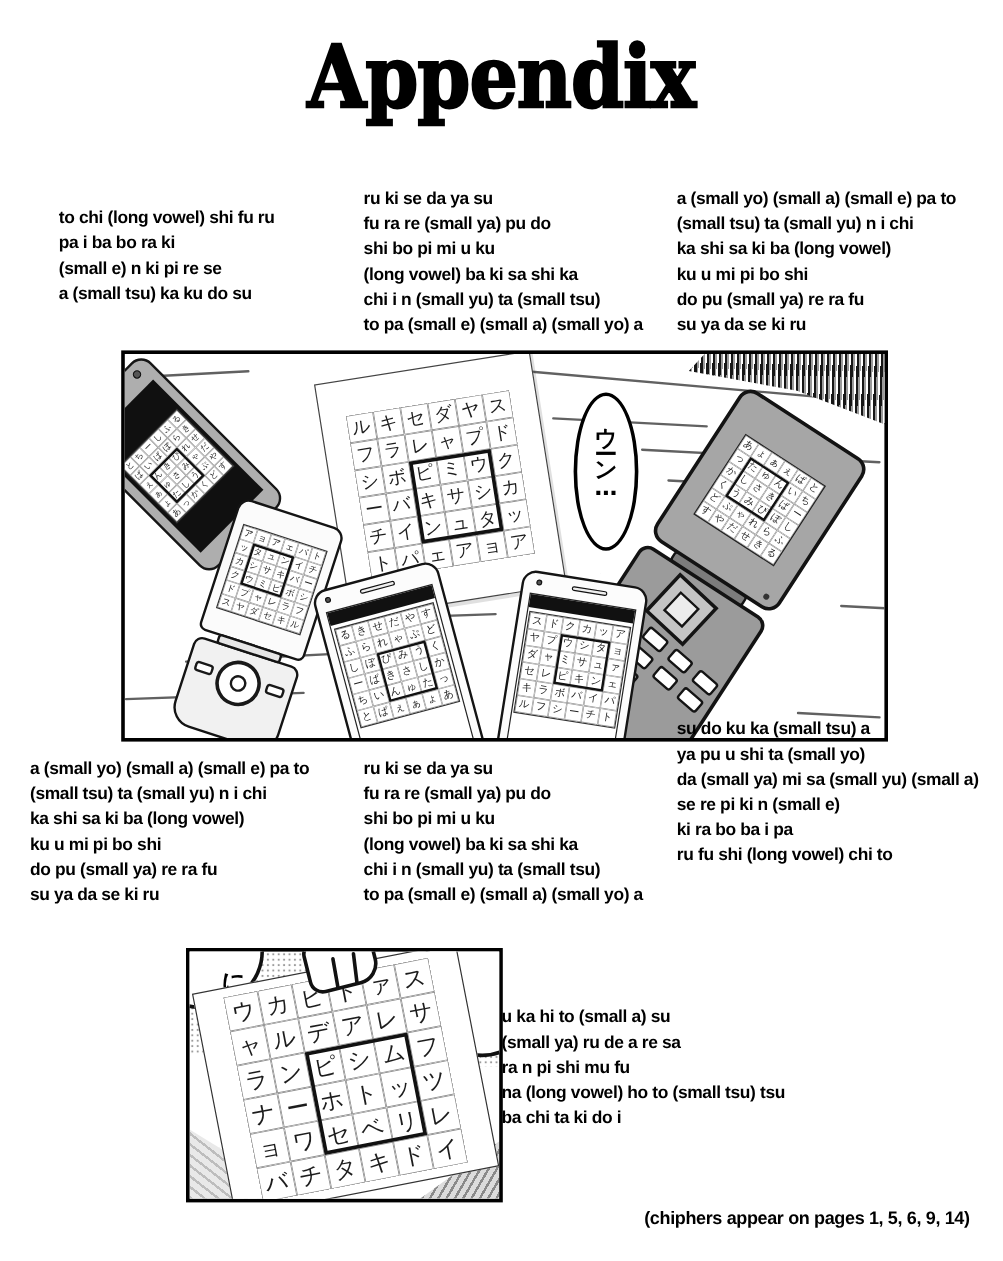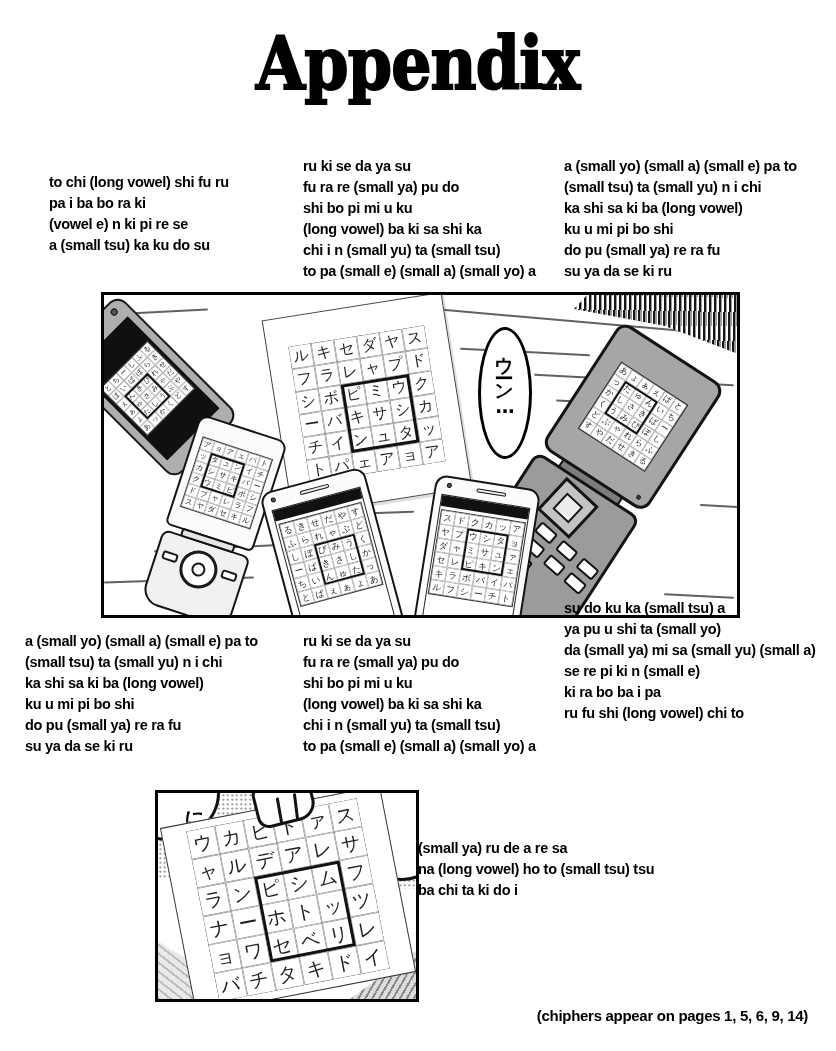--- a/index.html
+++ b/index.html
@@ -145,21 +145,21 @@
 
 <div class="page">
 
   <div class="title-wrap">
     <span class="title">Appendix</span>
   </div>
 
   <div class="text-block b1">
       <div>to chi (long vowel) shi fu ru</div>
       <div>pa i ba bo ra ki</div>
-      <div>(vowel e) n ki pi re se</div>
+      <div>(small e) n ki pi re se</div>
       <div>a (small tsu) ka ku do su</div>
     </div>
   <div class="text-block b2">
       <div>ru ki se da ya su</div>
       <div>fu ra re (small ya) pu do</div>
       <div>shi bo pi mi u ku</div>
       <div>(long vowel) ba ki sa shi ka</div>
       <div>chi i n (small yu) ta (small tsu)</div>
       <div>to pa (small e) (small a) (small yo) a</div>
     </div>
@@ -565,19 +565,21 @@
           <div class="gbox" style="left: calc(2 * var(--cell)); top: calc(2 * var(--cell)); width: calc(3 * var(--cell)); height: calc(3 * var(--cell));"></div>
         </div>
     </div>
     <div class="hand">
       <span class="finger f1"></span>
       <span class="finger f2"></span>
     </div>
   </div>
 
   <div class="text-block b7">
+      <div>u ka hi to (small a) su</div>
       <div>(small ya) ru de a re sa</div>
+      <div>ra n pi shi mu fu</div>
       <div>na (long vowel) ho to (small tsu) tsu</div>
       <div>ba chi ta ki do i</div>
     </div>
 
   <div class="footer">(chiphers appear on pages 1, 5, 6, 9, 14)</div>
 </div>
 
 </body></html>

